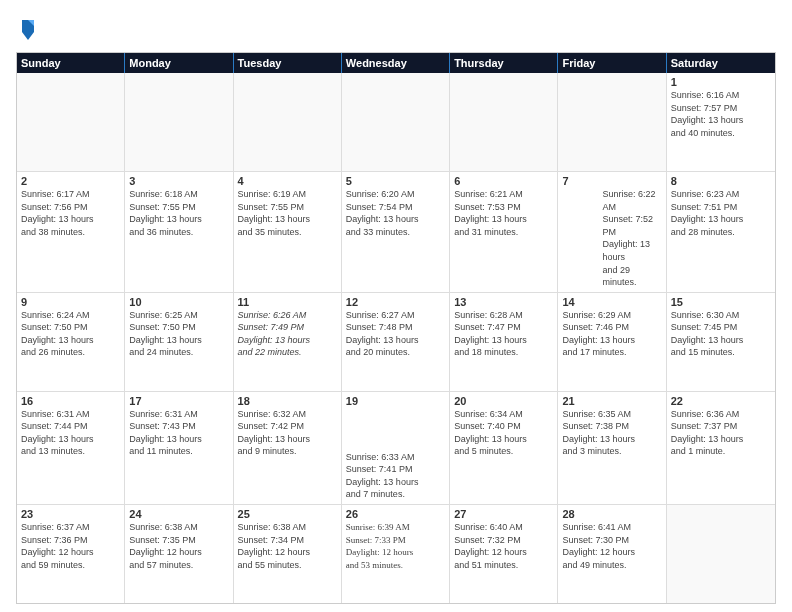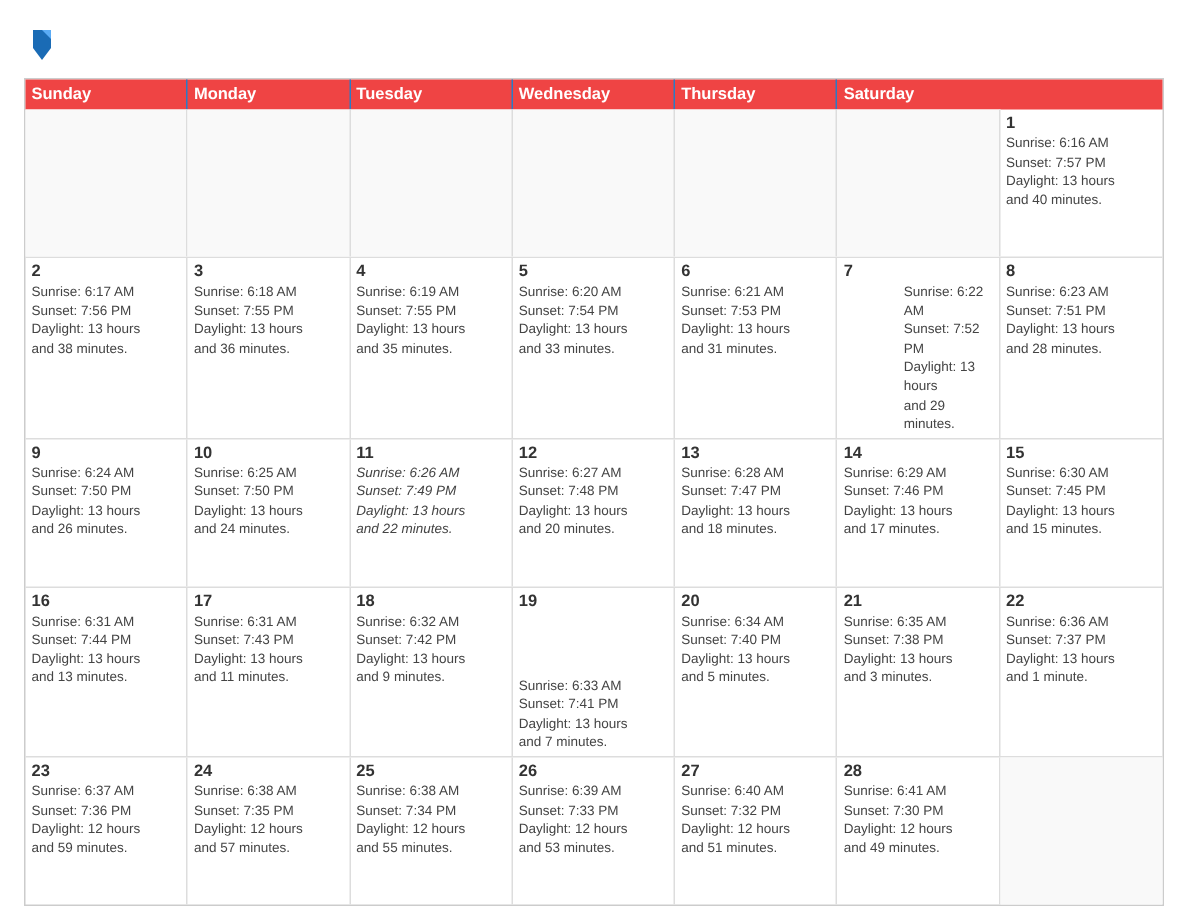--- a/index.html
+++ b/index.html
@@ -55,21 +55,21 @@
     }
     .calendar {
       flex: 1;
       display: flex;
       flex-direction: column;
       border: 1px solid #ccc;
     }
     .cal-header {
       display: grid;
       grid-template-columns: repeat(7, 1fr);
-      background: #ef4444;
+      background: #0f172a;
     }
     .cal-header-cell {
       color: #fff;
       font-size: 11px;
       font-weight: bold;
       padding: 4px 4px;
       border-right: 1px solid #2a7bc5;
     }
     .cal-header-cell:last-child { border-right: none; }
     .cal-body {
@@ -128,20 +128,21 @@
     </div>
   </div>
 
   <div class="calendar">
     <div class="cal-header" id="cal-header">
         <div class="cal-header-cell">Sunday</div>
         <div class="cal-header-cell">Monday</div>
         <div class="cal-header-cell">Tuesday</div>
         <div class="cal-header-cell">Wednesday</div>
         <div class="cal-header-cell">Thursday</div>
+        <div class="cal-header-cell">Friday</div>
         <div class="cal-header-cell">Saturday</div>
       </div>
     <div class="cal-body" id="cal-body">
         <div class="cal-row">
           <div class="cal-cell empty"></div>
           <div class="cal-cell empty"></div>
           <div class="cal-cell empty"></div>
           <div class="cal-cell empty"></div>
           <div class="cal-cell empty"></div>
           <div class="cal-cell empty"></div>
@@ -323,21 +324,21 @@
           </div>
           <div class="cal-cell">
             <span class="day-num">25</span>
             <div class="day-info" style="white-space: pre-line;">Sunrise: 6:38 AM
 Sunset: 7:34 PM
 Daylight: 12 hours
 and 55 minutes.</div>
           </div>
           <div class="cal-cell">
             <span class="day-num">26</span>
-            <div class="day-info" style="white-space: pre-line;">Sunrise: 6:39 AM
+            <div class="day-info" style="white-space: pre-line; font-family: Liberation Serif, serif;">Sunrise: 6:39 AM
 Sunset: 7:33 PM
 Daylight: 12 hours
 and 53 minutes.</div>
           </div>
           <div class="cal-cell">
             <span class="day-num">27</span>
             <div class="day-info" style="white-space: pre-line;">Sunrise: 6:40 AM
 Sunset: 7:32 PM
 Daylight: 12 hours
 and 51 minutes.</div>

